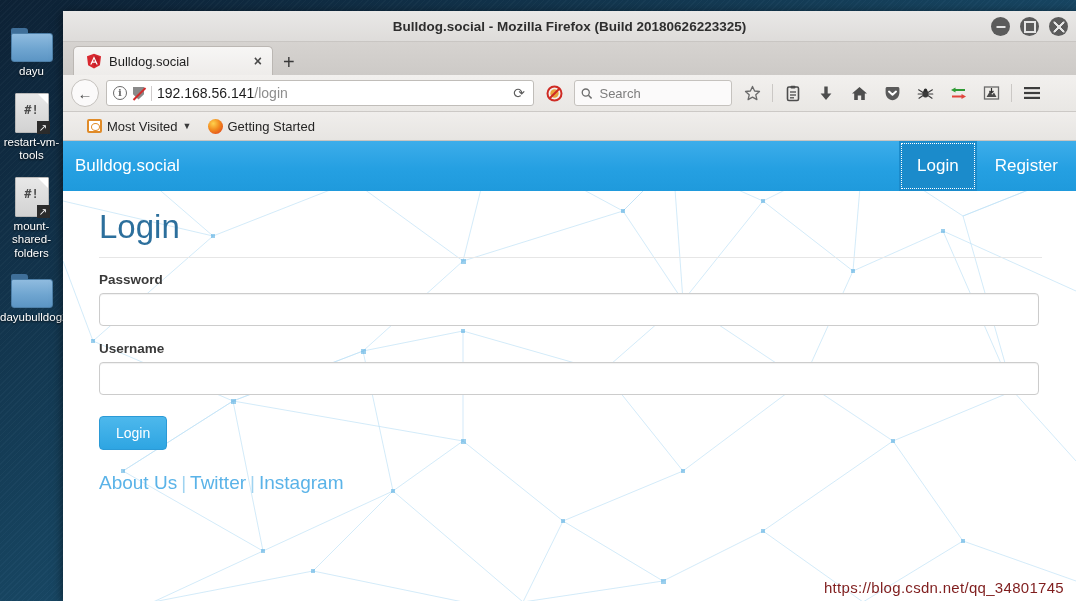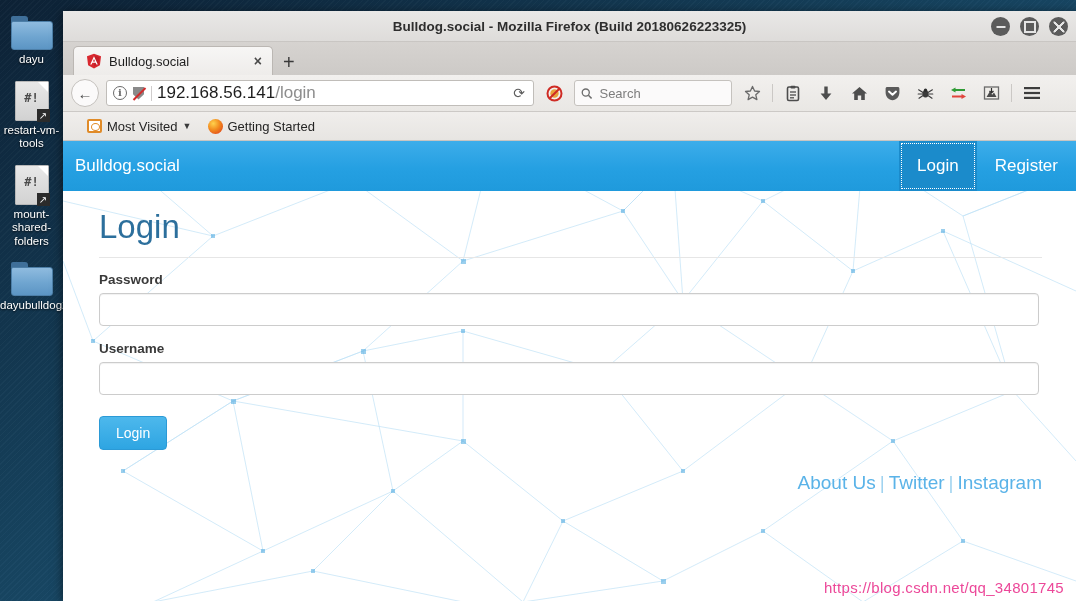--- a/index.html
+++ b/index.html
@@ -16,21 +16,21 @@
     background:
       repeating-linear-gradient(135deg,
         rgba(255,255,255,0.025) 0px, rgba(255,255,255,0.025) 1px,
         rgba(0,0,0,0.02) 1px, rgba(0,0,0,0.02) 4px),
       linear-gradient(150deg, #0d2236 0%, #16435f 45%, #1d5476 75%, #17415c 100%);
   }
 
   #desktop-icons {
     position: absolute; left: 0; top: 0;
     width: 63px; height: 601px;
-    padding-top: 16px;
+    padding-top: 28px;
   }
   .desk-icon {
     width: 63px;
     margin-bottom: 14px;
     text-align: center;
     color: #ffffff;
     font-size: 11.5px;
     line-height: 13.5px;
     text-shadow: 0 1px 2px rgba(0,0,0,0.8);
     cursor: default;
@@ -188,21 +188,21 @@
     clip-path: polygon(0 0, 100% 0, 100% 60%, 50% 100%, 0 60%);
   }
   .ico-shield .slash {
     position: absolute; left: -1px; top: 50%; width: 17px; height: 2px;
     background: #d32b2b; transform: rotate(-45deg);
   }
   #url-sep {
     width: 1px; height: 15px; background: #cfcccc; flex: 0 0 1px;
   }
   #url-text {
-    flex: 1 1 auto; font-size: 17px; color: #8d8d8d;
+    flex: 1 1 auto; font-size: 14px; color: #8d8d8d;
     white-space: nowrap; overflow: hidden;
   }
   #url-text b { color: #1d1d1d; font-weight: normal; }
   #reload {
     flex: 0 0 20px; text-align: center;
     font-size: 14px; color: #5c5c5c; cursor: pointer;
   }
   .tb-icon {
     width: 26px; height: 26px;
     display: flex; align-items: center; justify-content: center;
@@ -311,29 +311,29 @@
     padding: 8px 16px;
     border: 1px solid #2b9ad6;
     border-radius: 4px;
     background: linear-gradient(180deg,#4db8ec 0%, #2ea5e2 100%);
     color: #ffffff; font-size: 14px;
     font-family: "Liberation Sans", sans-serif;
     cursor: pointer;
   }
   #site-footer {
     position: relative; z-index: 2;
-    margin-top: 22px; text-align: right;
+    margin-top: 22px; text-align: left;
     font-size: 19px; color: #5ab3e8;
   }
   #site-footer a { color: #5ab3e8; text-decoration: none; cursor: pointer; }
   #site-footer .sep { color: #9fd3f0; margin: 0 4px; }
 
   #watermark {
     position: absolute; right: 12px; bottom: 6px; z-index: 4;
-    font-size: 15px; color: #ec4899;
+    font-size: 15px; color: #7f1d1d;
     letter-spacing: 0.3px; pointer-events: none;
   }
 </style>
 </head>
 <body>
 
 <div id="desktop">
   <div id="desktop-icons">
 
     <div class="desk-icon">

